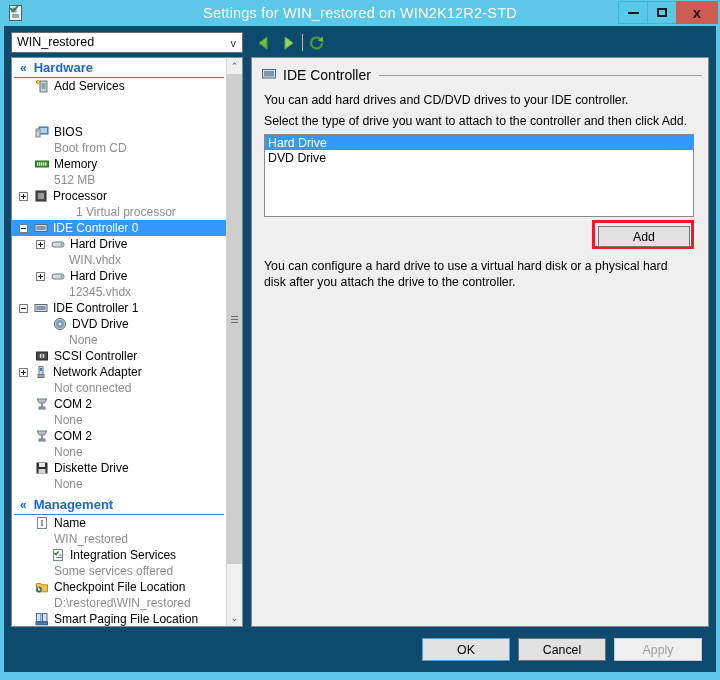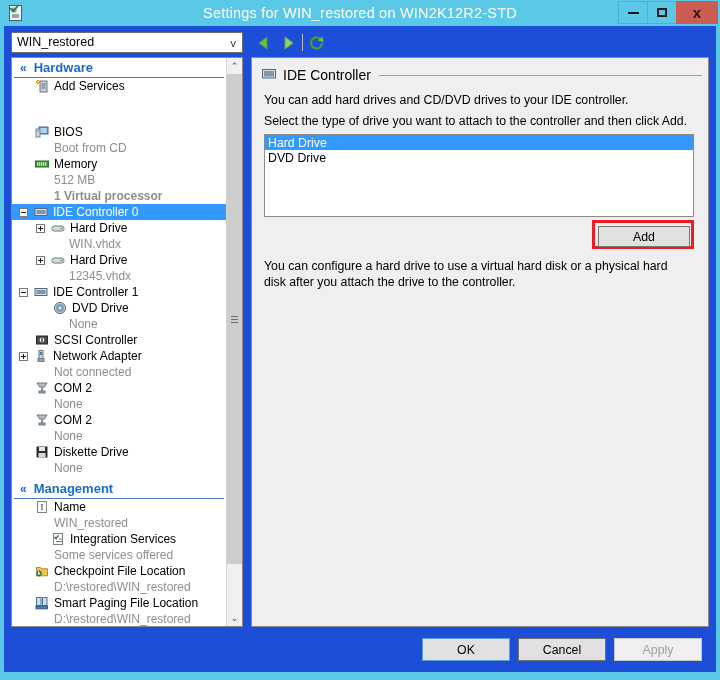--- a/index.html
+++ b/index.html
@@ -60,21 +60,21 @@
   .win-btn .glyph { font-size: 13px; color: #1b1b1b; line-height: 1; font-weight: bold;}
   .win-btn.close .glyph { color: #2a1010; font-size: 15px; }
   .min-bar { width: 11px; height: 2px; background: #1b1b1b; }
   .max-box { width: 10px; height: 9px; border: 2px solid #1b1b1b; box-sizing: border-box;}
 
   
   .client {
     position: absolute;
     left: 4px; top: 26px;
     width: 712px; height: 646px;
-    background: #1d4ed8;
+    background: #0c4a6e;
     box-sizing: border-box;
   }
 
   
   .toolbar {
     position: absolute;
     left: 0; top: 0;
     width: 712px; height: 32px;
   }
   .combo {
@@ -390,21 +390,32 @@
                 <rect x="6" y="5.2" width="1.3" height="3.6"></rect>
                 <rect x="8" y="5.2" width="1.3" height="3.6"></rect>
                 <rect x="10" y="5.2" width="1.3" height="3.6"></rect>
               </g>
             </svg>
           </span>
           <span>Memory</span>
         </div>
         <div class="sub" style="padding-left:42px;">512 MB</div>
 
-        <div class="sub" style="padding-left:42px;font-weight:bold;">1 Virtual processor</div>
+        <div class="trow" style="padding-left:7px;">
+          <span class="expander plus"></span>
+          <span style="width:5px;"></span>
+          <span class="ic">
+            <svg width="14" height="14" viewBox="0 0 14 14">
+              <rect x="2" y="2" width="10" height="10" fill="#4d4d4d" stroke="#2b2b2b"></rect>
+              <rect x="4" y="4" width="6" height="6" fill="#9a9a9a"></rect>
+            </svg>
+          </span>
+          <span>Processor</span>
+        </div>
+        <div class="sub" style="padding-left:64px;">1 Virtual processor</div>
 
         <div class="trow sel" style="padding-left:7px;">
           <span class="expander"></span>
           <span style="width:5px;"></span>
           <span class="ic">
             <svg width="14" height="14" viewBox="0 0 14 14">
               <rect x="1" y="3.5" width="12" height="7" fill="#d9dde0" stroke="#5a6a76"></rect>
               <rect x="2.5" y="5" width="9" height="4" fill="#7d98ad"></rect>
             </svg>
           </span>

